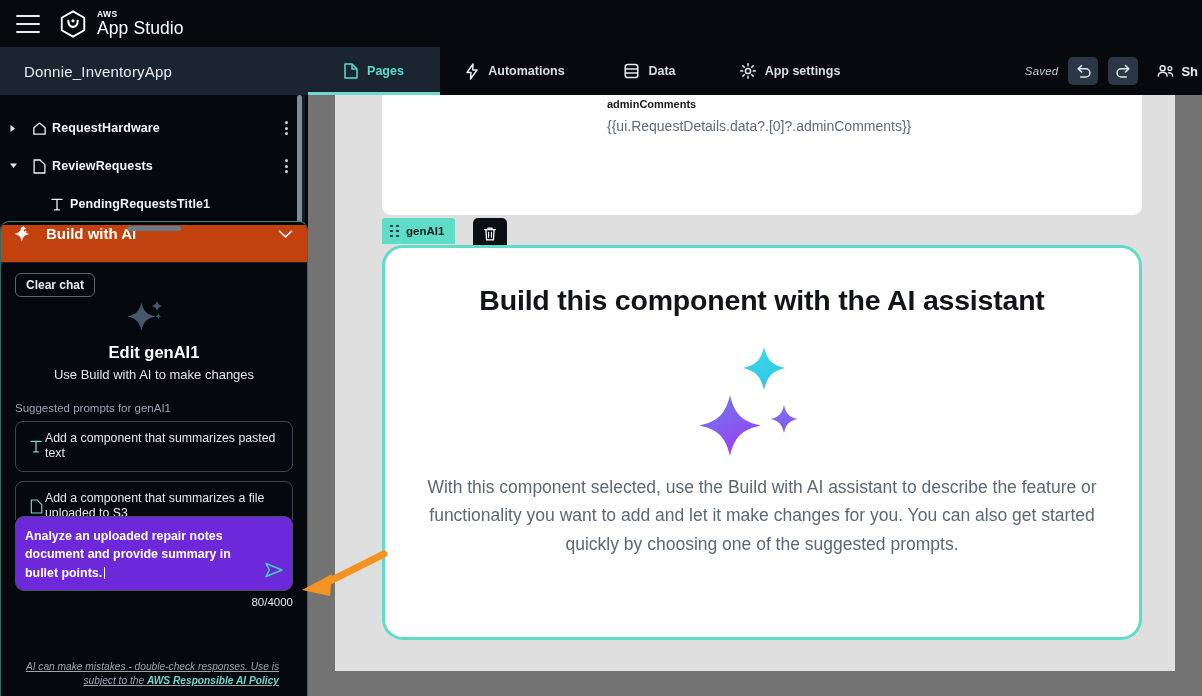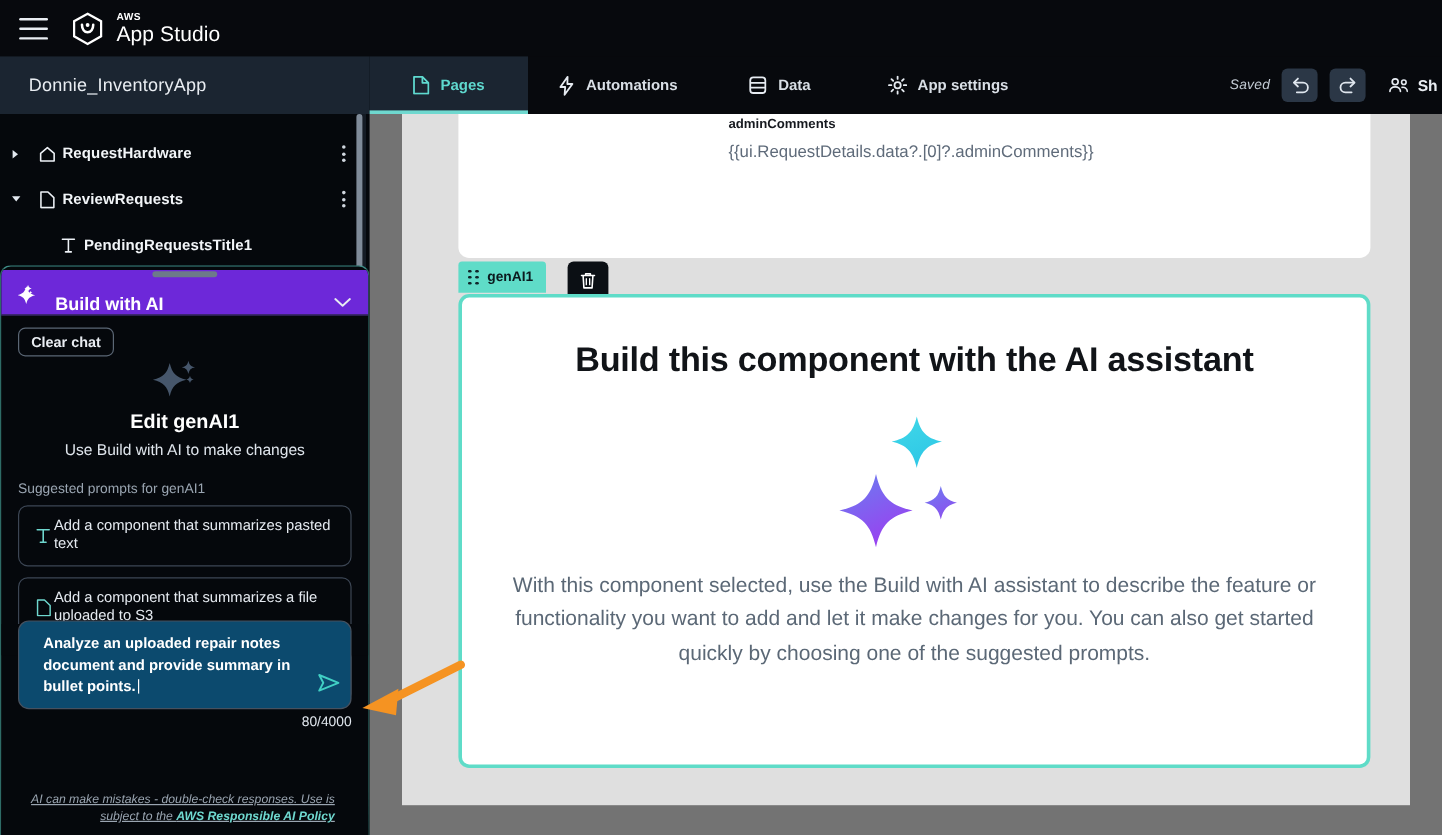--- a/index.html
+++ b/index.html
@@ -97,22 +97,22 @@
     position: absolute; left: 0; top: 221px; width: 308px; height: 475px;
     background: #05080c; border: 1.5px solid #2e6b66; border-top: 1.5px solid #3f8f88;
     border-radius: 9px 9px 0 0; border-bottom: none;
     display: flex; flex-direction: column; overflow: hidden;
   }
   .grip {
     position: absolute; top: 4px; left: 50%; transform: translateX(-50%);
     width: 54px; height: 5px; background: #6d7a8a; border-radius: 3px;
   }
   .ai-header {
-    height: 38px; display: flex; align-items: flex-end; padding: 0 14px;
-    background: #6d28d9; border-bottom: 1px solid #1d252f; margin-top: 3px;
+    height: 38px; display: flex; align-items: flex-start; padding: 0 14px;
+    background: #c2410c; border-bottom: 1px solid #1d252f; margin-top: 3px;
   }
   .ai-title { font-size: 15px; color: #ffffff; font-weight: 700; margin-left: 9px; flex: 1; }
   .chev { cursor: pointer; }
 
   .ai-body { flex: 1; padding: 10px 14px 0 14px; position: relative; overflow: hidden; }
   .clearchat {
     display: inline-block; padding: 4px 10px; font-size: 12px; color: #e9edf2;
     border: 1px solid #5b6775; border-radius: 6px; background: transparent; cursor: pointer;
     font-family: "Liberation Sans", sans-serif; font-weight: 700;
   }
@@ -130,22 +130,22 @@
   .sugg-text { font-size: 12.3px; color: #e5eaf0; line-height: 1.25; }
 
   .editing-bar {
     position: absolute; left: 0; right: 0; bottom: 150px; height: 26px;
     background: #05080c; display: flex; align-items: center; padding-left: 14px; gap: 7px;
   }
   .editing-text { font-size: 12.5px; color: #ced6df; }
 
   .composer { position: absolute; left: 14px; right: 14px; bottom: 88px; }
   .composer-box {
-    border: 1px solid #46515f; border-radius: 9px; background: #0c4a6e;
-    padding: 9px 34px 9px 20px; position: relative; min-height: 62px; cursor: text;
+    border: 1px solid #46515f; border-radius: 9px; background: #6d28d9;
+    padding: 9px 34px 9px 9px; position: relative; min-height: 62px; cursor: text;
   }
   .composer-text {
     font-size: 12.4px; color: #ffffff; font-weight: 700; line-height: 1.33;
   }
   .caret-bar {
     display: inline-block; width: 1px; height: 12px; background: #fff;
     vertical-align: -2px; margin-left: 2px;
   }
   .sendbtn { position: absolute; right: 8px; bottom: 7px; cursor: pointer; }
   .counter { text-align: right; font-size: 11.5px; color: #e2e8ef; margin-top: 5px; }
@@ -181,21 +181,21 @@
   .dots6 { display: grid; grid-template-columns: 3px 3px; gap: 2.5px 3px; }
   .dots6 i { width: 2.6px; height: 2.6px; background: #11262a; border-radius: 50%; display: block; }
   .badge-text { font-size: 11.5px; color: #0b1b1f; font-weight: 700; }
   .trashbtn {
     width: 34px; height: 32px; background: #0b0f14; border-radius: 5px;
     display: flex; align-items: center; justify-content: center; margin-left: 6px; cursor: pointer;
   }
 
   .main-card {
     position: absolute; left: 47px; top: 150px; width: 760px; height: 395px;
-    background: #ffffff; border: 3px solid #5fdcc8; border-radius: 9px;
+    background: #ffffff; border: 3px solid #5fdcc8; border-radius: 21px;
     display: flex; flex-direction: column; align-items: center;
     padding: 36px 40px 0 40px;
   }
   .mc-title { font-size: 28.5px; color: #111418; font-weight: 700; text-align: center; letter-spacing: -.2px; }
   .mc-spark { margin-top: 30px; height: 110px; display: flex; align-items: center; justify-content: center; }
   .mc-body {
     font-size: 17.5px; color: #5b6876; line-height: 1.62; text-align: center;
     margin-top: 16px; max-width: 680px;
   }
 

